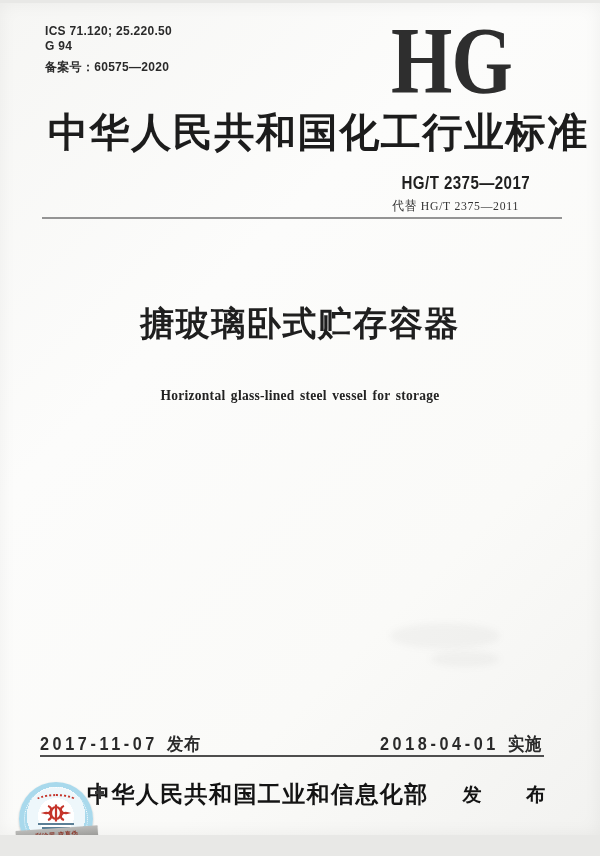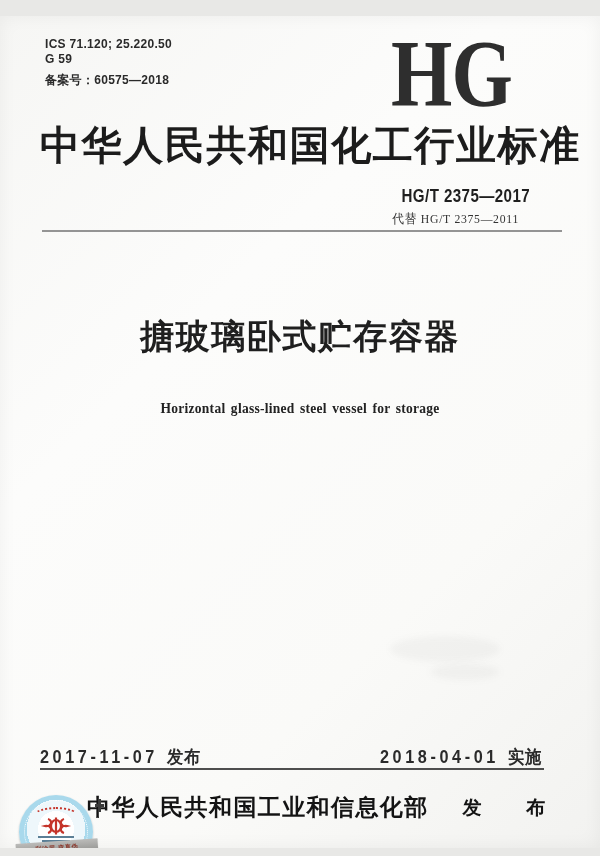--- a/index.html
+++ b/index.html
@@ -1,33 +1,33 @@
 <!DOCTYPE html>
 <html><head>
 <meta charset="utf-8">
 <style>
   html,body{margin:0;padding:0;background:#e8e8e6;}
   .page{
-    position:relative;width:600px;height:832px;margin:16px auto;overflow:hidden;
+    position:relative;width:600px;height:832px;margin:3px auto;overflow:hidden;
     background:linear-gradient(135deg,#f6f6f4 0%,#fcfcfb 35%,#fafaf8 70%,#f2f2f0 100%);
     box-shadow:inset 0 0 18px rgba(0,0,0,0.05);
     font-family:"Liberation Sans","DejaVu Sans",sans-serif;color:#222;
   }
   
   .ics-block{position:absolute;left:45px;top:21px;font-size:12px;line-height:15px;font-weight:700;color:#2a2a2a;letter-spacing:0.3px;}
   .record-no{margin-top:6px;}
   
   .hg-logo{
     position:absolute;left:391px;top:11px;font-family:"Liberation Serif","DejaVu Serif",serif;
     font-weight:700;font-size:95px;line-height:95px;color:#2e2e2e;
     transform:scaleX(0.83);transform-origin:left top;letter-spacing:-1px;
   }
   
   .std-title{
-    position:absolute;left:40px;top:104px;margin:0;white-space:nowrap;
+    position:absolute;left:48px;top:104px;margin:0;white-space:nowrap;
     font-family:"Liberation Serif","DejaVu Serif",serif;font-weight:700;
     font-size:40px;line-height:52px;letter-spacing:1.6px;color:#1c1c1c;
   }
   
   .std-no-block{position:absolute;right:70px;top:170px;text-align:left;}
   .std-no{font-weight:700;font-size:18px;letter-spacing:0.5px;color:#1f1f1f;transform:scaleX(0.84);transform-origin:100% 50%;}
   .replaces{font-family:"Liberation Serif","DejaVu Serif",serif;font-size:13px;margin-top:3px;color:#333;letter-spacing:0.8px;transform:scaleX(0.9);transform-origin:100% 50%;}
   .rule{position:absolute;}
   .rule-top{left:42px;top:214px;width:520px;height:2px;background:#949494;}
   .rule-bottom{left:40px;top:752px;width:504px;height:2px;background:#4e4e4e;}
@@ -80,22 +80,22 @@
   .artifact::before{content:"";position:absolute;left:3px;top:0;width:3px;height:13px;background:#3a3a3a;}
   .artifact::after{content:"";position:absolute;left:0;top:5px;width:9px;height:3px;background:#3a3a3a;}
 </style>
 </head>
 <body>
 
 <div class="page">
 
   <div class="ics-block">
     <div>ICS 71.120; 25.220.50</div>
-    <div>G 59</div>
-    <div class="record-no">备案号：60575—2018</div>
+    <div>G 94</div>
+    <div class="record-no">备案号：60575—2020</div>
   </div>
 
   <div class="hg-logo">HG</div>
 
   <h1 class="std-title">中华人民共和国化工行业标准</h1>
 
   <div class="std-no-block">
     <div class="std-no">HG/T 2375—2017</div>
     <div class="replaces">代替 HG/T 2375—2011</div>
   </div>

